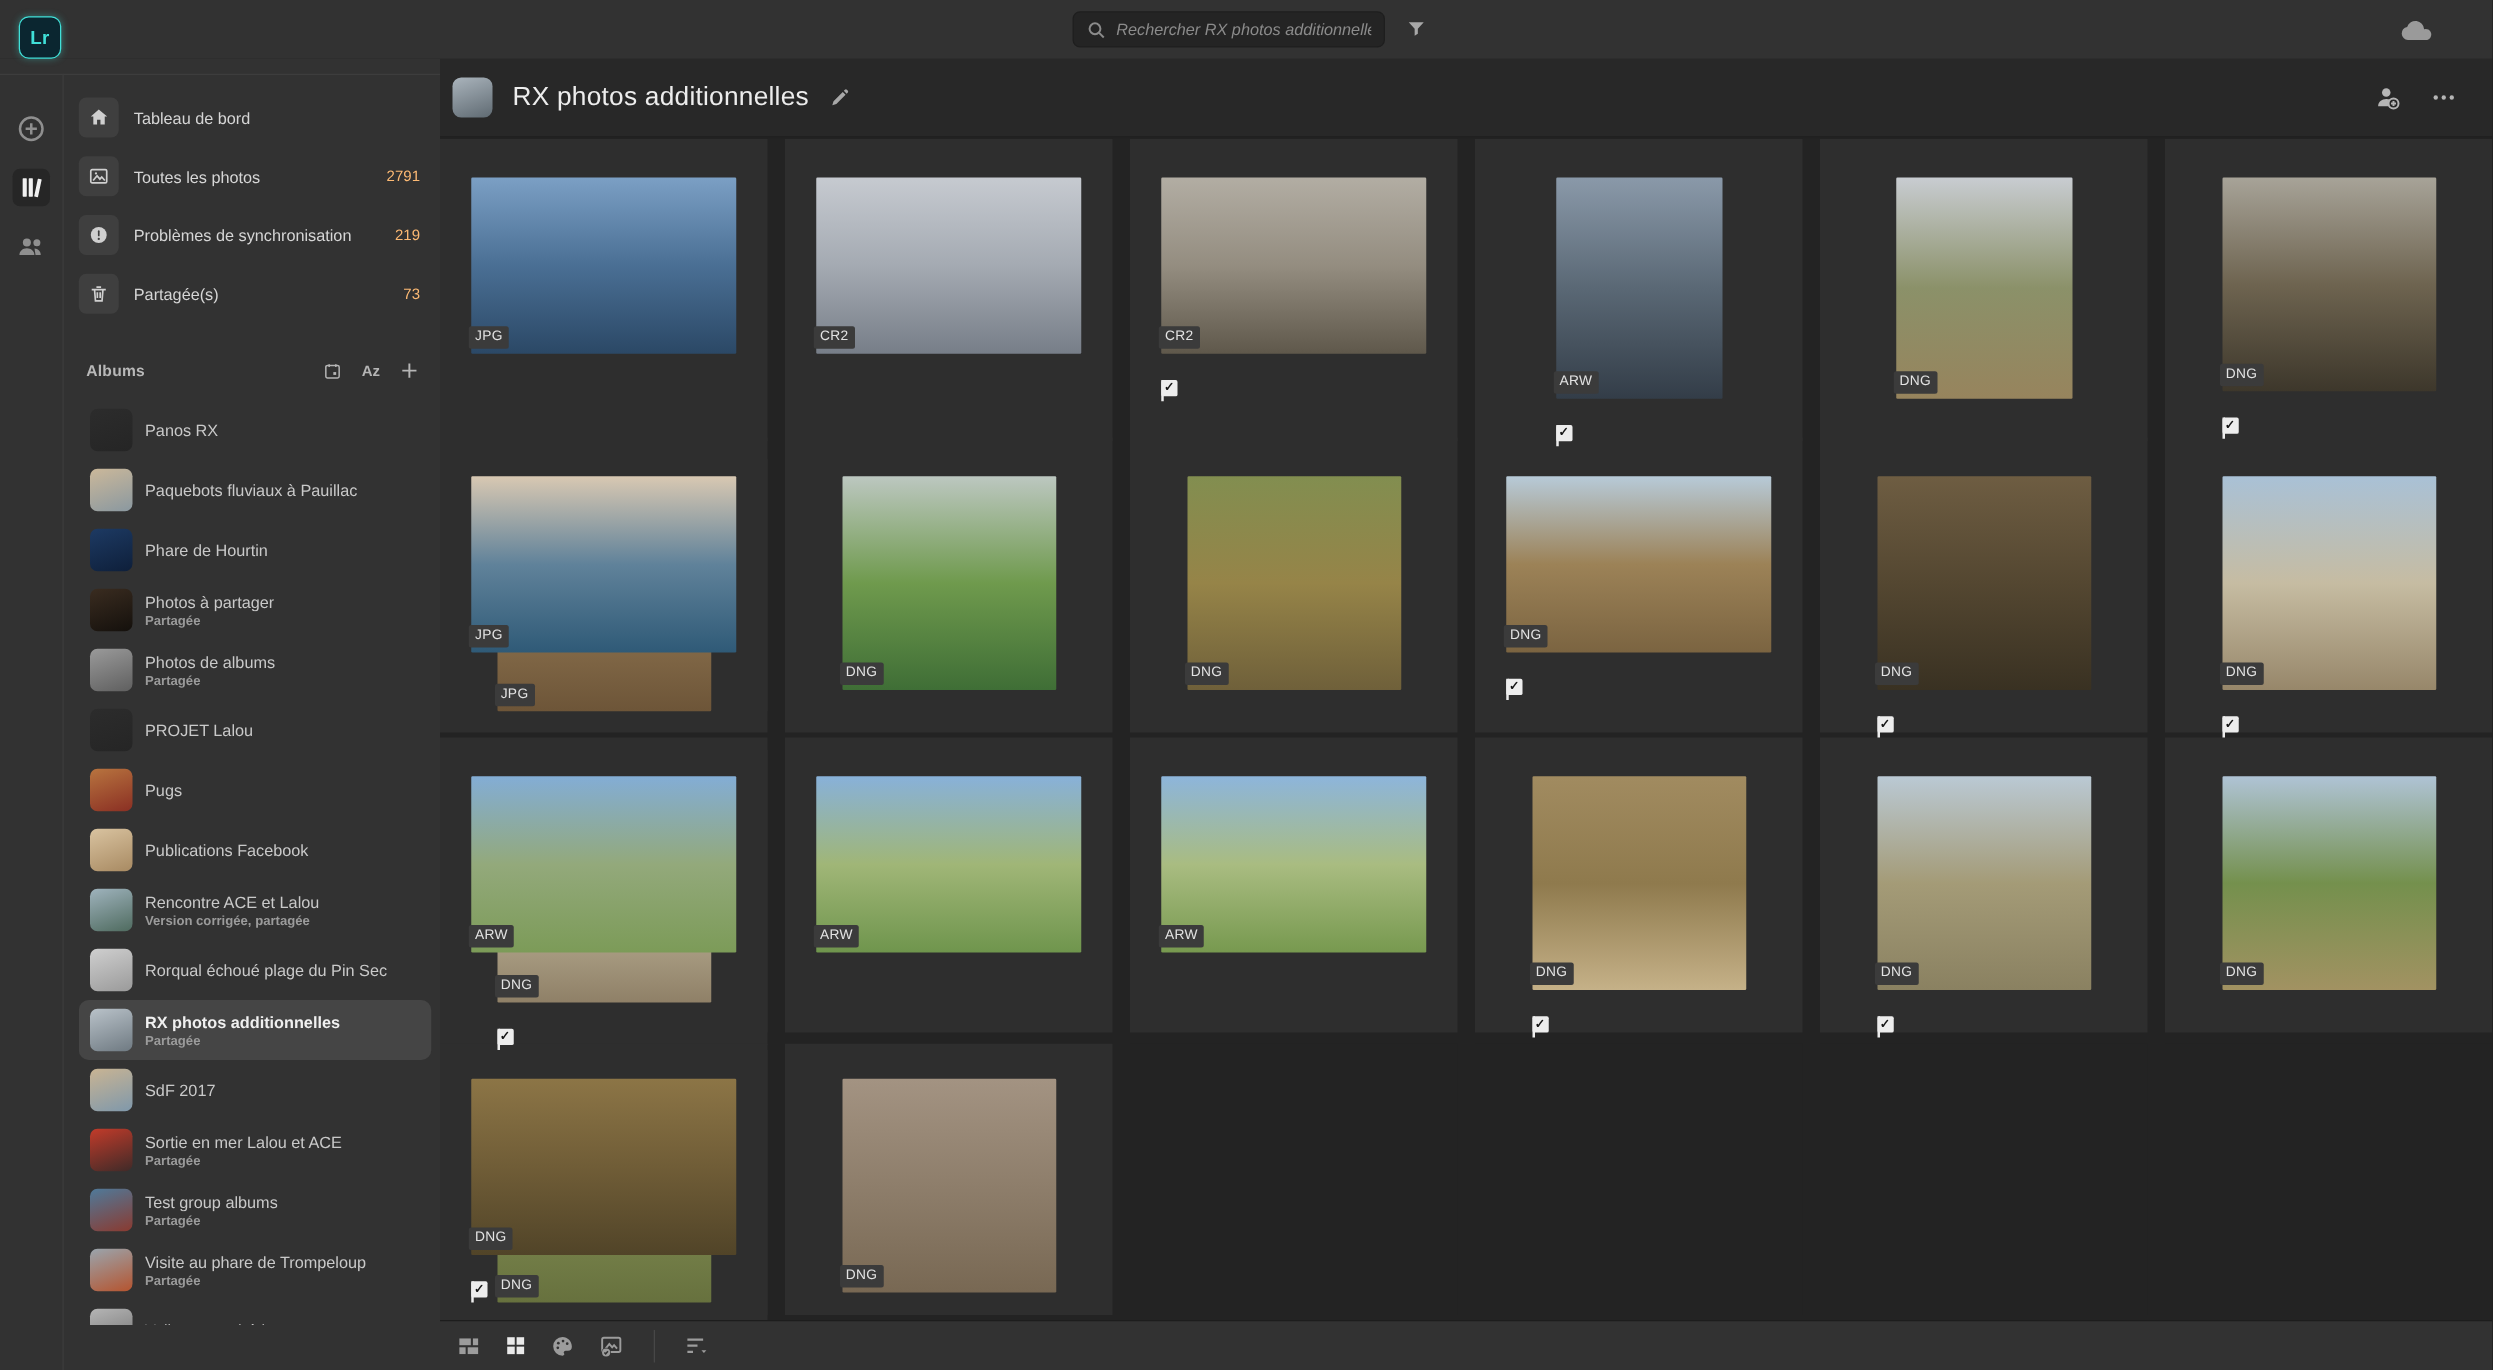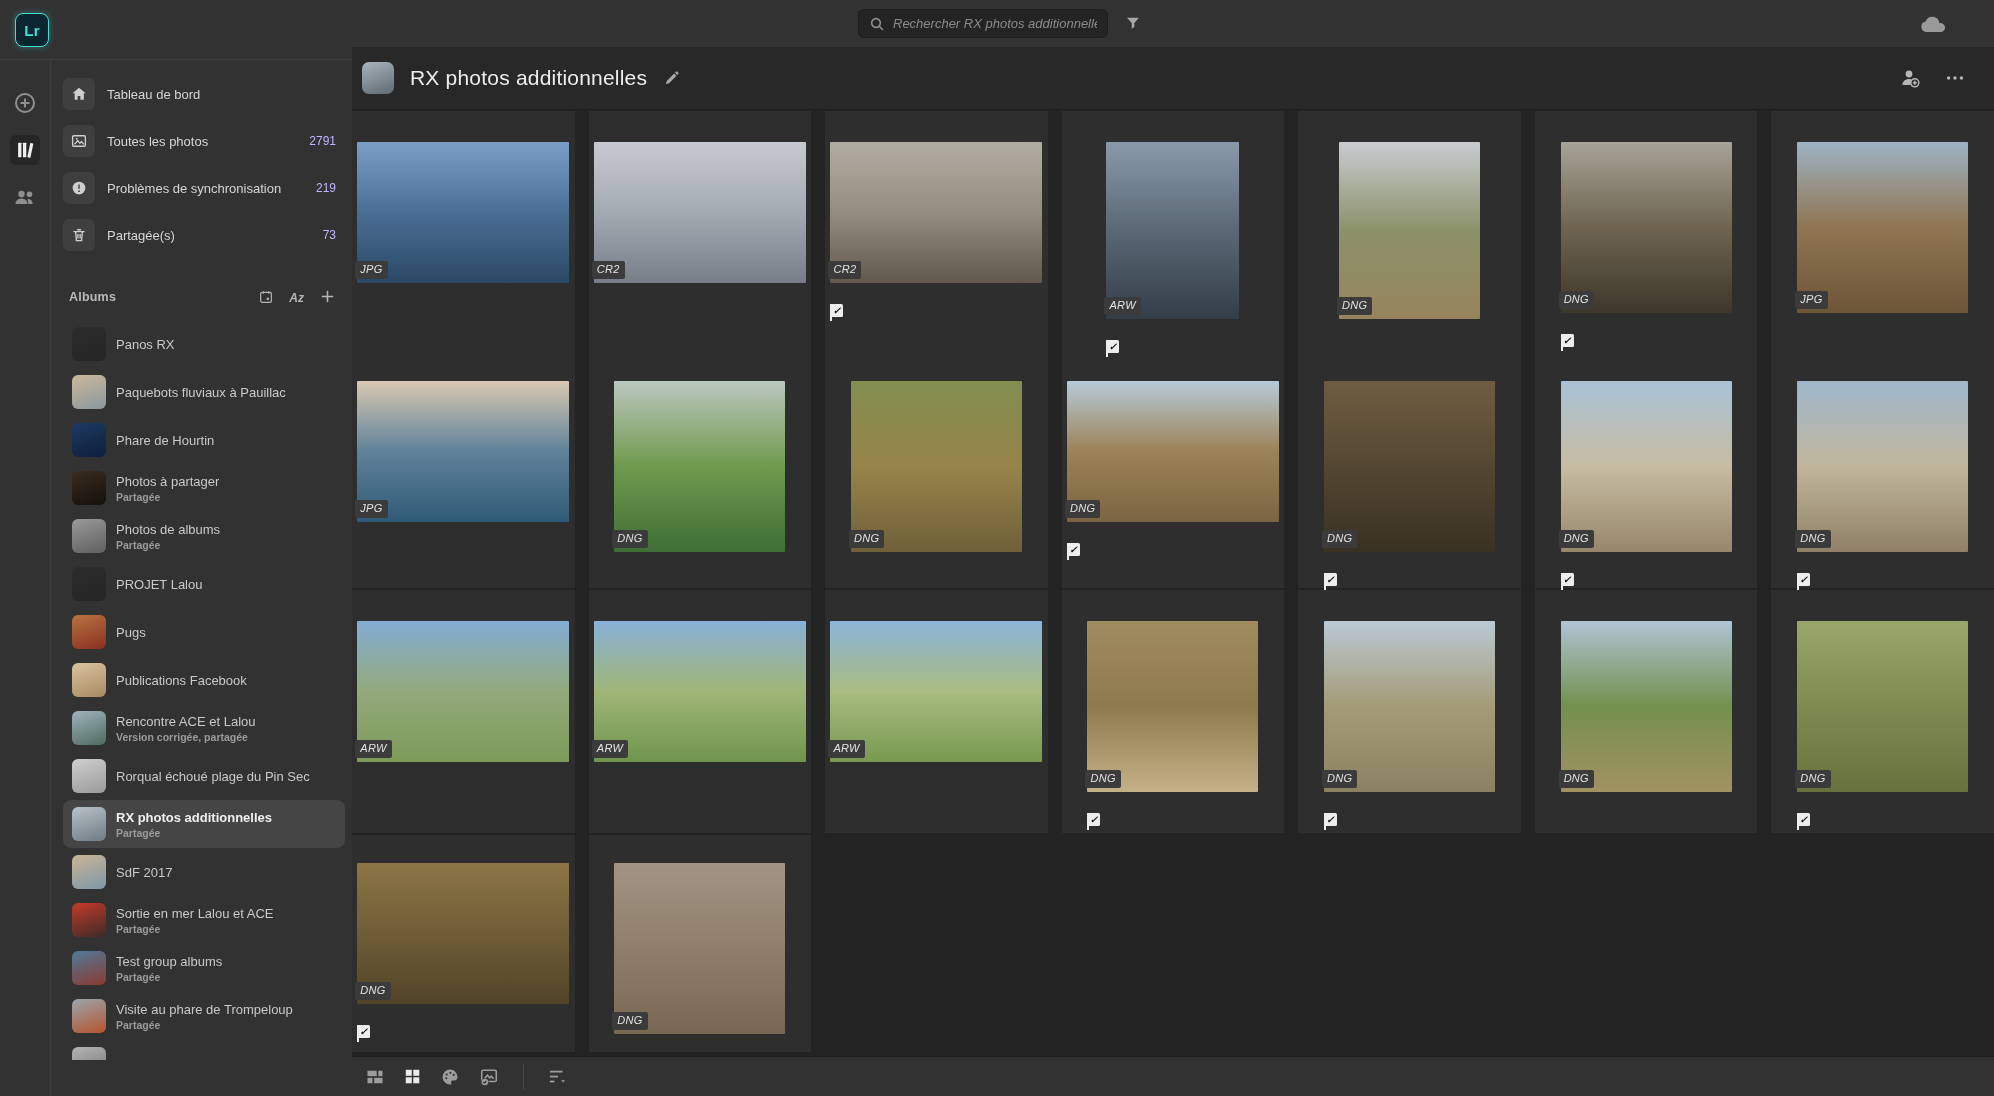--- a/index.html
+++ b/index.html
@@ -48,25 +48,25 @@
   .left-div-v { position:absolute; left:50px; top:12px; bottom:0; width:1px; background:#3d3d3d; }
 
   .rail { position:absolute; left:0; top:13px; width:50px; bottom:0; display:flex; flex-direction:column; align-items:center; padding-top:28px; gap:17px; }
   .rail-btn { width:30px; height:30px; display:flex; align-items:center; justify-content:center; color:#8f8f8f; cursor:pointer; border-radius:6px; }
   .rail-btn.active { background:#262626; color:#f0f0f0; }
 
   .nav-area { position:absolute; left:51px; top:13px; right:0; bottom:0; padding:18px 0 0 12px; }
   .nav-item { display:flex; align-items:center; gap:12px; height:32px; margin-bottom:15px; padding-right:16px; cursor:pointer; }
   .nav-ic { width:32px; height:32px; border-radius:6px; background:#3f3f3f; color:#cfcfcf; display:flex; align-items:center; justify-content:center; flex:none; }
   .nav-label { font-size:13px; color:#d6d6d6; flex:1; white-space:nowrap; overflow:hidden; }
-  .nav-count { font-size:12px; color:#c4b5fd; }
+  .nav-count { font-size:12px; color:#fdba74; }
 
   .albums-head { margin:37px 16px 0 6px; display:flex; align-items:center; }
   .albums-title { font-size:12.5px; font-weight:700; color:#b9b9b9; letter-spacing:.2px; }
-  .albums-tools { margin-left:auto; display:flex; align-items:flex-end; gap:15px; color:#b5b5b5;font-style:italic; }
+  .albums-tools { margin-left:auto; display:flex; align-items:center; gap:15px; color:#b5b5b5; }
   .albums-tools > * { cursor:pointer; }
   .az-glyph { font-size:12px; font-weight:700; color:#b5b5b5; }
 
   .albums-list { margin-top:15px; height:740px; overflow:hidden; }
   .album-row { height:48px; display:flex; align-items:center; gap:10px; padding-left:9px; margin-right:7px; border-radius:8px; cursor:pointer; }
   .album-row.selected { background:#454545; }
   .album-thumb { width:34px; height:34px; border-radius:6px; flex:none; background:#2a2a2a; }
   .album-text { min-width:0; }
   .album-title { font-size:13px; color:#c9c9c9; white-space:nowrap; overflow:hidden; }
   .album-row.selected .album-title { color:#f0f0f0; font-weight:700; }
@@ -79,21 +79,21 @@
     background:#282828; border-bottom:1px solid #1e1e1e;
     display:flex; align-items:center; padding:0 28px 0 10px;
   }
   .cover-thumb { width:32px; height:32px; border-radius:7px; flex:none; }
   .page-title { margin-left:16px; font-size:21px; color:#ededed; letter-spacing:.2px; white-space:nowrap; }
   .pencil { margin-left:16px; color:#a8a8a8; cursor:pointer; }
   .header-right { margin-left:auto; display:flex; align-items:center; gap:22px; color:#b5b5b5; }
   .header-right > * { cursor:pointer; }
 
   .grid { position:absolute; left:0; top:64px; right:0; bottom:40px; background:#232323; display:flex; flex-direction:column; gap:2px; overflow:hidden; }
-  .grid-row { display:grid; grid-template-columns:repeat(7,1fr); gap:14px;font-style:italic; }
+  .grid-row { display:grid; grid-template-columns:repeat(6,1fr); gap:14px; }
   .grid-row:nth-child(1){ height:237px; }
   .grid-row:nth-child(2){ height:238px; }
   .grid-row:nth-child(3){ height:243px; }
   .grid-row:nth-child(4){ height:217px; }
   .cell { background:#2e2e2e; display:flex; flex-direction:column; align-items:center; padding-top:31px; }
   .grid-row:nth-child(4) .cell { padding-top:28px; }
   .cell.empty { background:#232323; }
   .photo-col { display:flex; flex-direction:column; align-items:flex-start; }
   .photo { position:relative; border-radius:1px; cursor:pointer; }
   .photo.landscape { width:212px; height:141px; }

